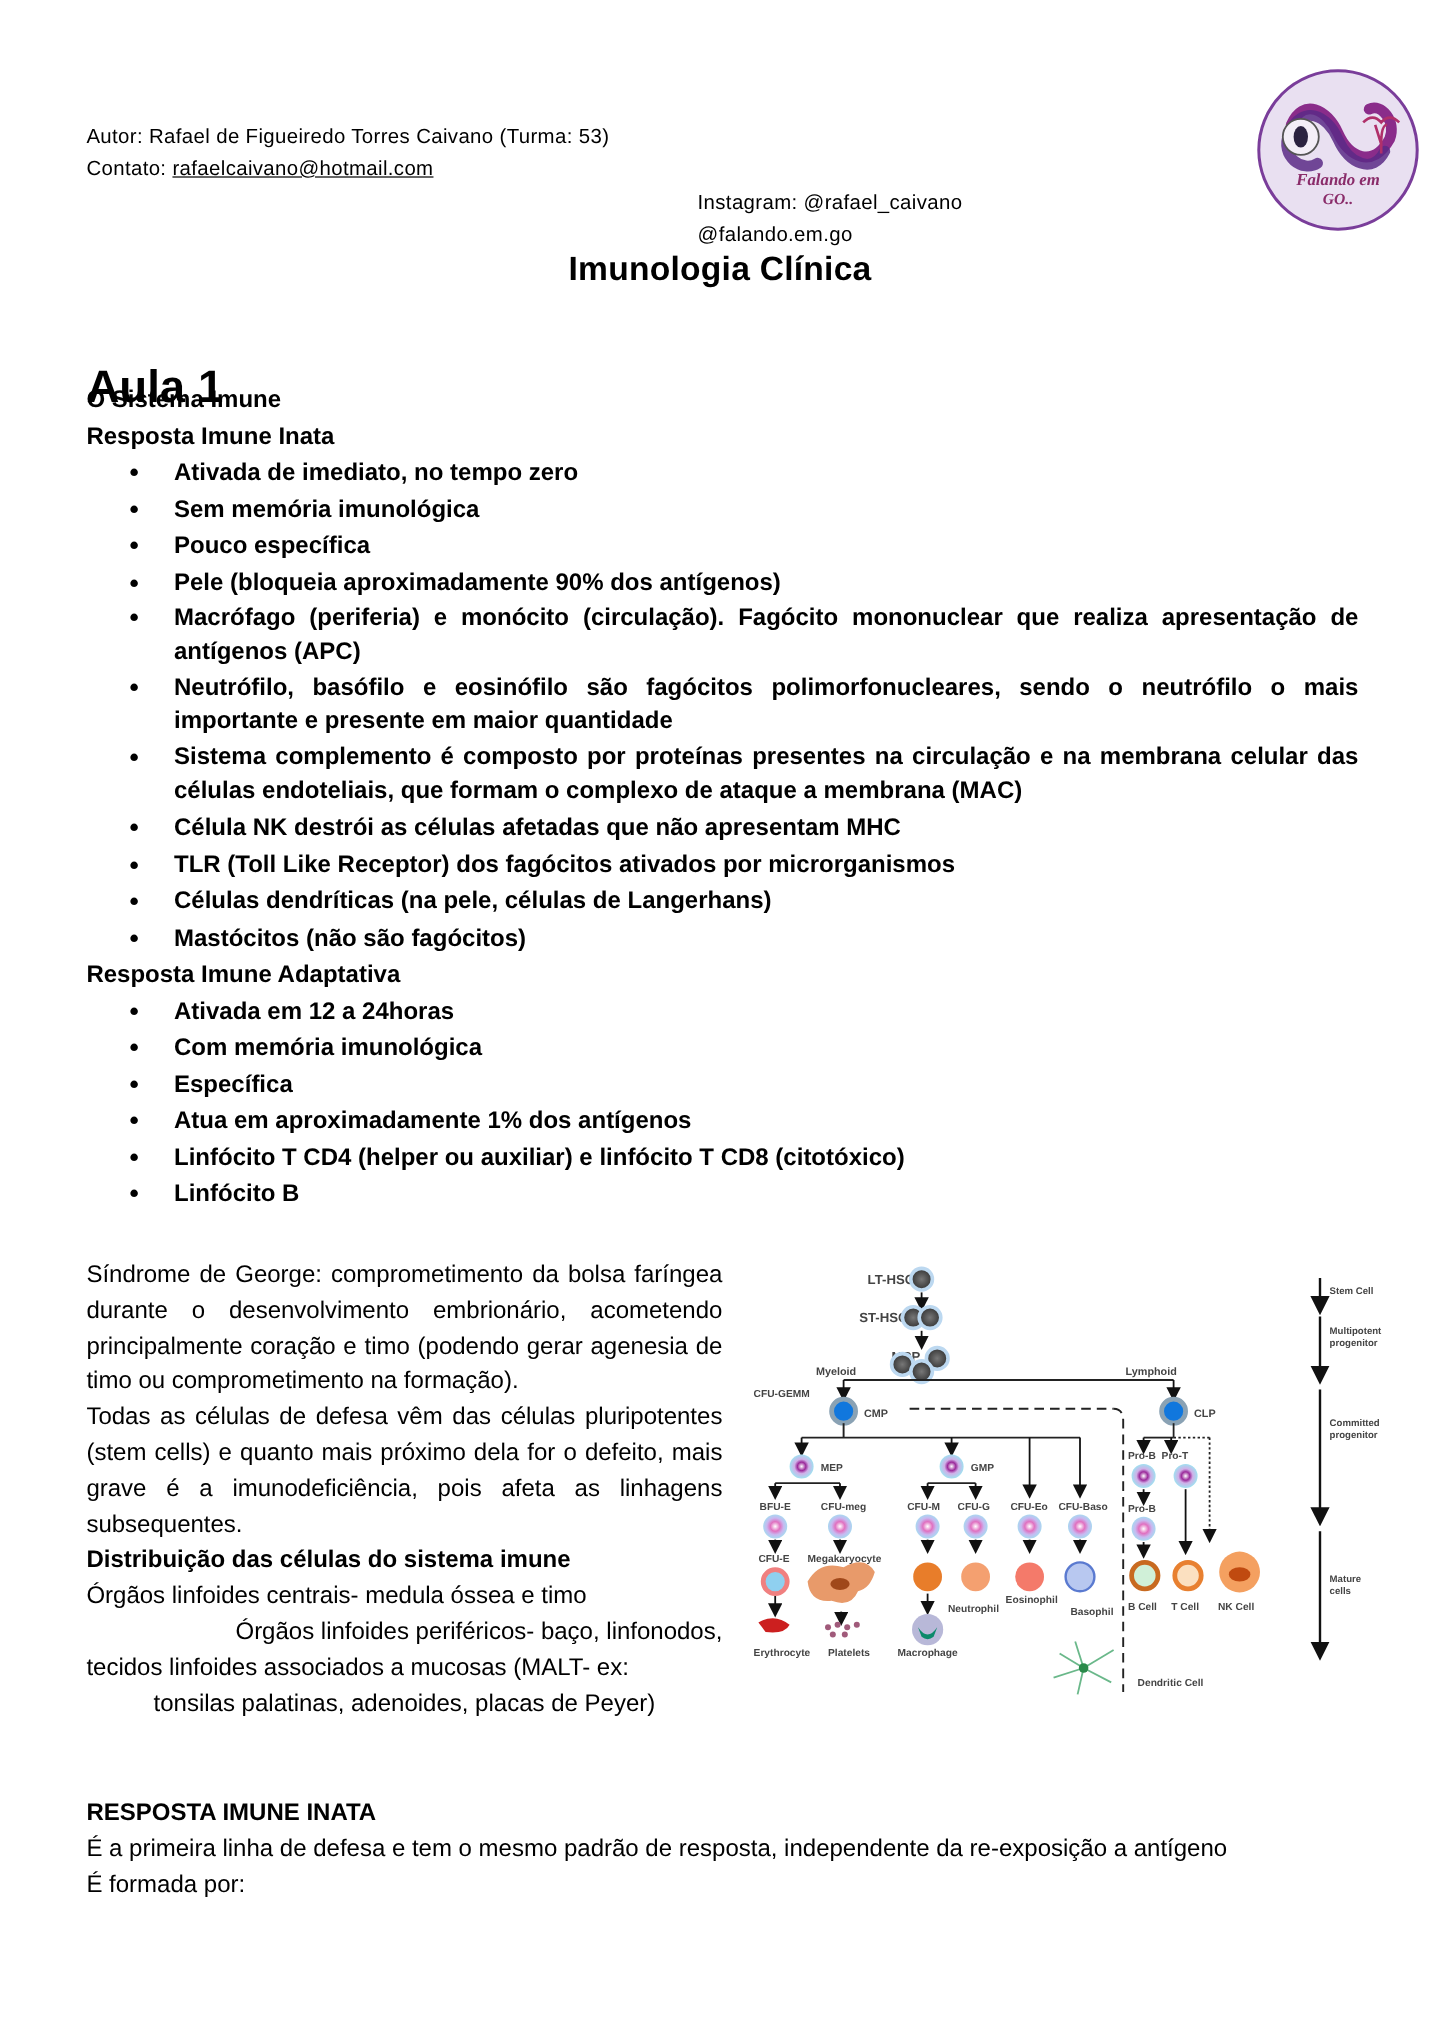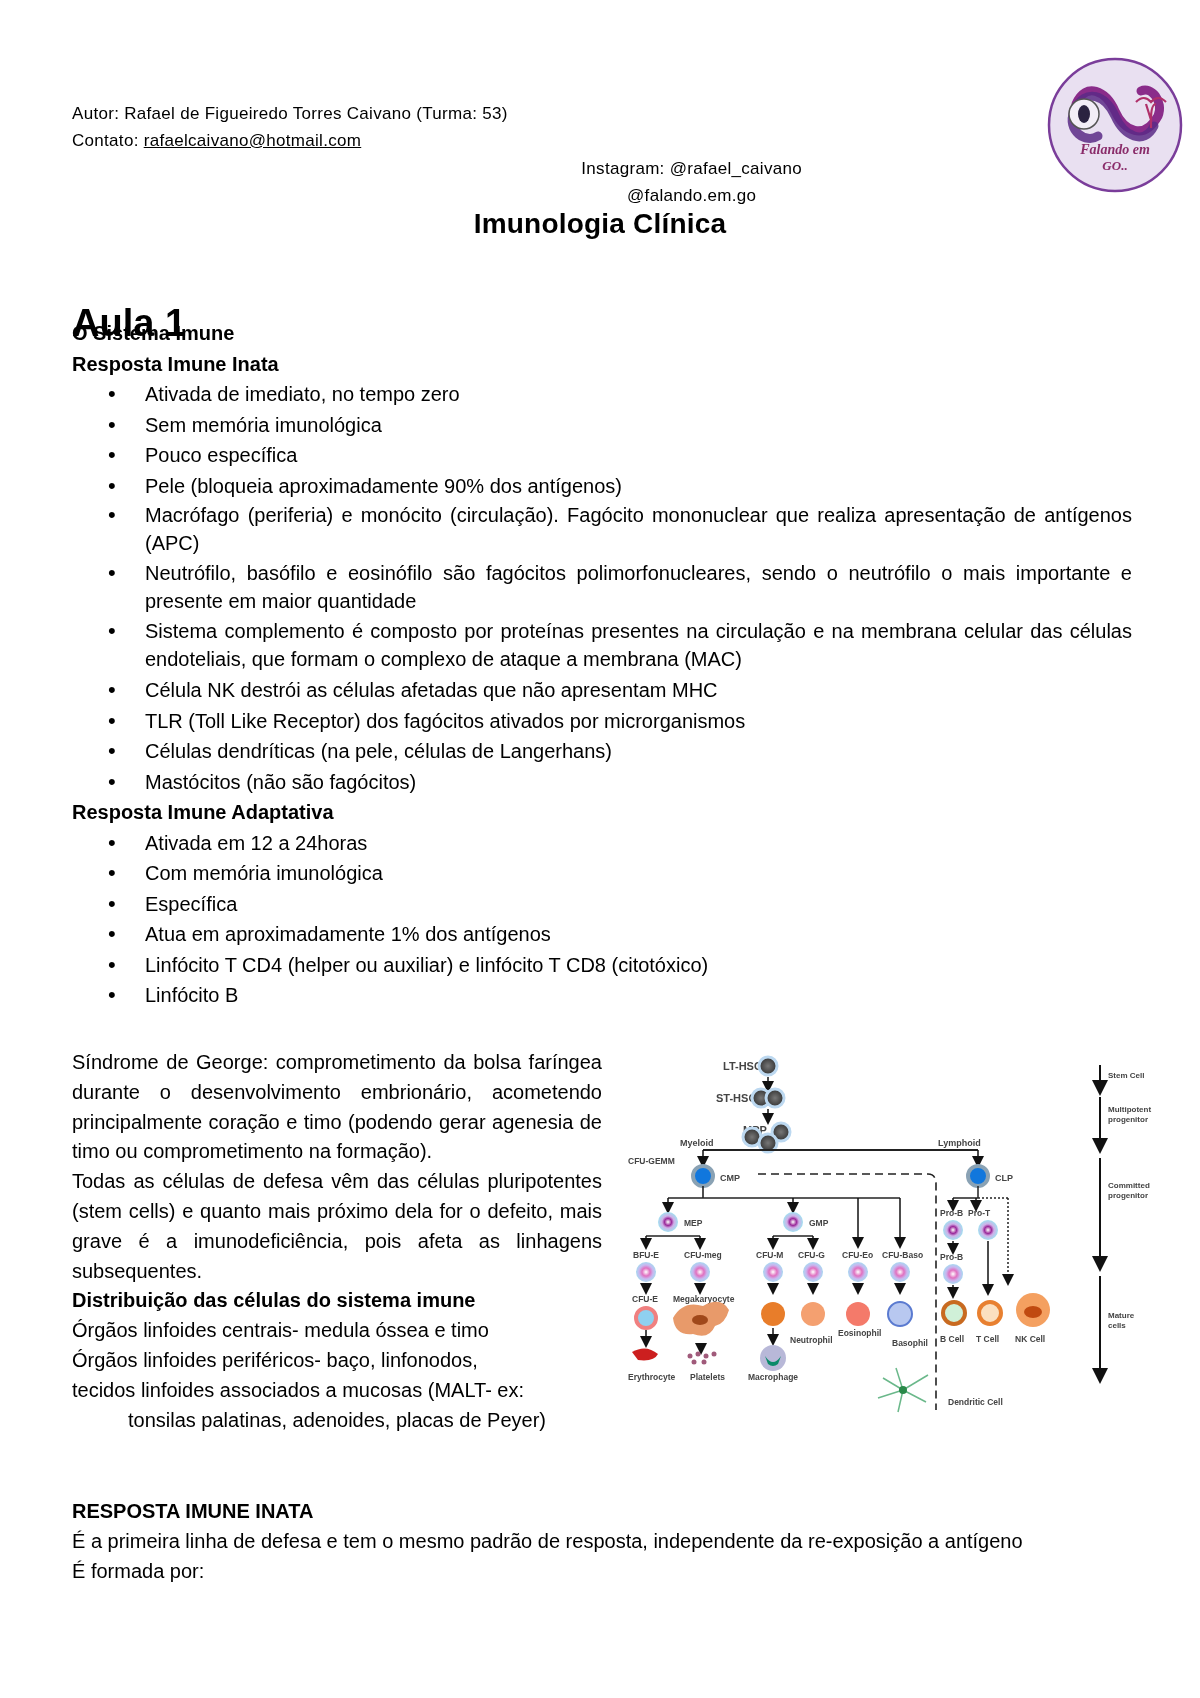--- a/index.html
+++ b/index.html
@@ -1,27 +1,27 @@
 <!DOCTYPE html>
 <html><head>
 <meta charset="utf-8">
 <style>
   html, body { margin:0; padding:0; background:#ffffff; }
   body { width:1200px; height:1698px; position:relative; overflow:hidden;
          font-family:"Liberation Sans", sans-serif; color:#000; }
   .page { position:absolute; left:0; top:0; width:980px; height:1698px; }
   .meta { position:absolute; left:72px; top:100px; font-size:17px; line-height:27px; letter-spacing:0.3px; }
   .meta a { color:#000000; text-decoration:underline; }
-  .insta { position:absolute; right:178px; top:155px; text-align:center; font-size:17px; line-height:27px; letter-spacing:0.3px; }
+  .insta { position:absolute; right:178px; top:155px; text-align:left; font-size:17px; line-height:27px; letter-spacing:0.3px; }
   .logo { position:absolute; left:1046px; top:56px; width:138px; height:138px; }
   .title { position:absolute; left:0; width:1200px; top:208px; text-align:center; font-size:28px; font-weight:bold; letter-spacing:0.2px; }
   .aula { position:absolute; left:72px; top:266px; font-size:38px; font-weight:bold;margin-top:36px; }
   .body { position:absolute; left:72px; top:318px; width:1060px; font-size:20px; line-height:30.5px; }
   .h { font-weight:bold; font-size:20px; }
-  ul.b { list-style:none; margin:0; padding:0; }
+  ul.b { list-style:none; margin:0; padding:0;font-weight:bold; }
   ul.b li { position:relative; padding-left:73px; text-align:justify; }
   ul.b li::before { content:"\2022"; position:absolute; left:36px; top:0; font-size:22px; }
   .lower { position:absolute; left:72px; top:1048px; width:530px; font-size:20px; line-height:29.8px; }
   .lower p { margin:0; text-align:justify; }
   .diagram { position:absolute; left:628px; top:1050px; width:545px; height:370px; }
   .diagram svg text { font-family:"Liberation Sans", sans-serif; font-weight:bold; fill:#444; }
   .bottom { position:absolute; left:72px; top:1496px; width:1080px; font-size:20px; line-height:30px; }
 </style>
 </head>
 <body>
@@ -90,21 +90,21 @@
       <li>Linfócito T CD4 (helper ou auxiliar) e linfócito T CD8 (citotóxico)</li>
       <li>Linfócito B</li>
     </ul>
   </div>
 
   <div class="lower">
     <p>Síndrome de George: comprometimento da bolsa faríngea durante o desenvolvimento embrionário, acometendo principalmente coração e timo (podendo gerar agenesia de timo ou comprometimento na formação).</p>
     <p>Todas as células de defesa vêm das células pluripotentes (stem cells) e quanto mais próximo dela for o defeito, mais grave é a imunodeficiência, pois afeta as linhagens subsequentes.</p>
     <p class="h" style="font-size:20px">Distribuição das células do sistema imune</p>
     <p style="text-align:left">Órgãos linfoides centrais- medula óssea e timo</p>
-    <p style="text-align:left">Órgãos linfoides periféricos- baço, linfonodos,</p>
+    <p style="text-align:right">Órgãos linfoides periféricos- baço, linfonodos,</p>
     <p style="text-align:left">tecidos linfoides associados a mucosas (MALT- ex:</p>
     <p style="text-align:center">tonsilas palatinas, adenoides, placas de Peyer)</p>
   </div>
 
   <div class="diagram">
     <svg width="545" height="370" viewBox="0 0 545 370">
       <defs>
         <marker id="ah" markerWidth="8" markerHeight="8" refX="4" refY="4" orient="auto">
             <path d="M0,0 L8,4 L0,8 z" fill="#111"></path>
           </marker>

